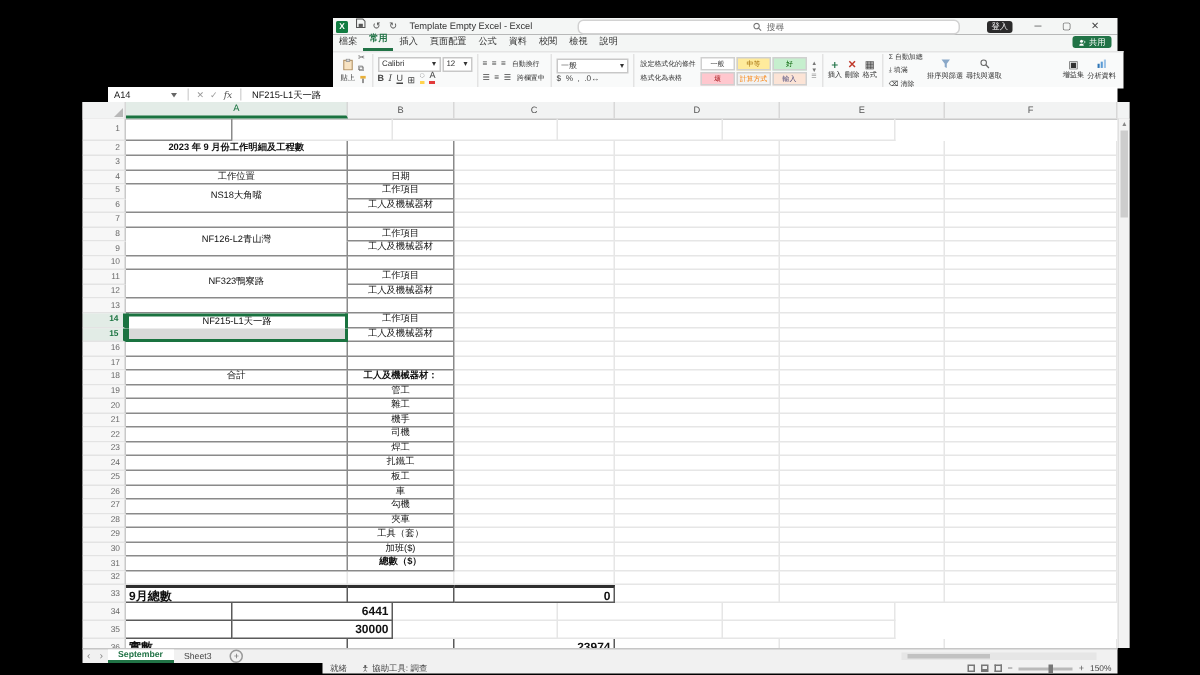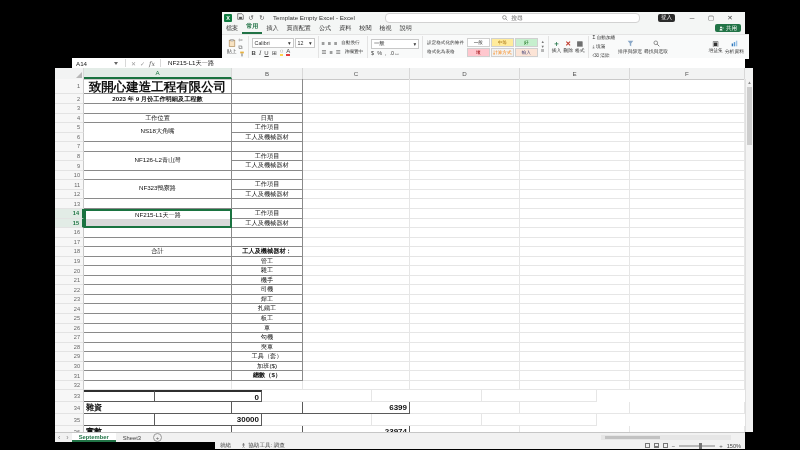--- a/index.html
+++ b/index.html
@@ -330,23 +330,20 @@
       <div class="hA">A</div>
       <div class="hB">B</div>
       <div class="hC">C</div>
       <div class="hD">D</div>
       <div class="hE">E</div>
       <div class="hF">F</div>
     </div>
     <div id="grid-rows">
         <div class="grow" style="height: 15px;">
           <div class="rnum">1</div>
-          <div class="cell ca tb">
-            <span class="t1">致開心建造工程有限公司</span>
-          </div>
           <div class="cell cb tb"></div>
           <div class="cell cc"></div>
           <div class="cell cd"></div>
           <div class="cell ce"></div>
           <div class="cell cf"></div>
         </div>
         <div class="grow" style="height: 10px;">
           <div class="rnum">2</div>
           <div class="cell ca tb">
             <span class="t2">2023 年 9 月份工作明細及工程數</span>
@@ -680,36 +677,36 @@
           <div class="rnum">32</div>
           <div class="cell ca"></div>
           <div class="cell cb"></div>
           <div class="cell cc"></div>
           <div class="cell cd"></div>
           <div class="cell ce"></div>
           <div class="cell cf"></div>
         </div>
         <div class="grow" style="height: 12px;">
           <div class="rnum">33</div>
+          <div class="cell ca sm thick">
+            <span class="sum-lab">9月總數</span>
+          </div>
           <div class="cell cb sm thick"></div>
           <div class="cell cc sm thick">
             <span class="val">0</span>
           </div>
           <div class="cell cd"></div>
           <div class="cell ce"></div>
           <div class="cell cf"></div>
         </div>
         <div class="grow" style="height: 12px;">
           <div class="rnum">34</div>
-          <div class="cell ca sm">
-            <span class="sum-lab">雜資</span>
-          </div>
           <div class="cell cb sm"></div>
           <div class="cell cc sm">
-            <span class="val">6399</span>
+            <span class="val">6441</span>
           </div>
           <div class="cell cd"></div>
           <div class="cell ce"></div>
           <div class="cell cf"></div>
         </div>
         <div class="grow" style="height: 12px;">
           <div class="rnum">35</div>
           <div class="cell cb sm"></div>
           <div class="cell cc sm">
             <span class="val">30000</span>

